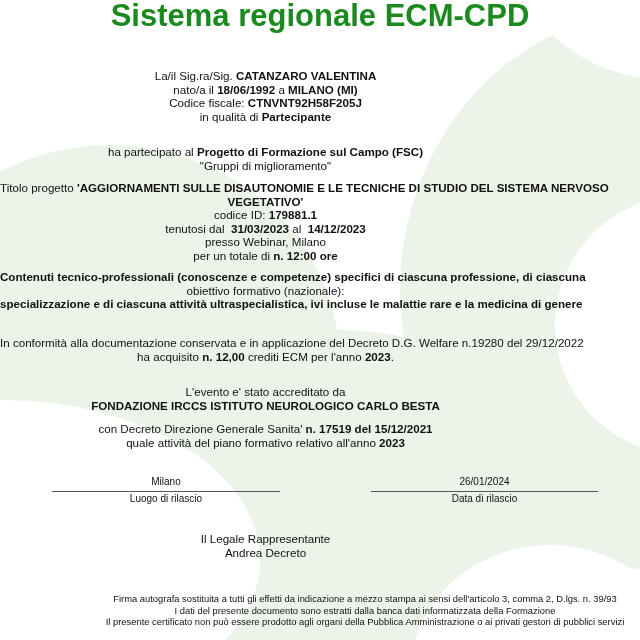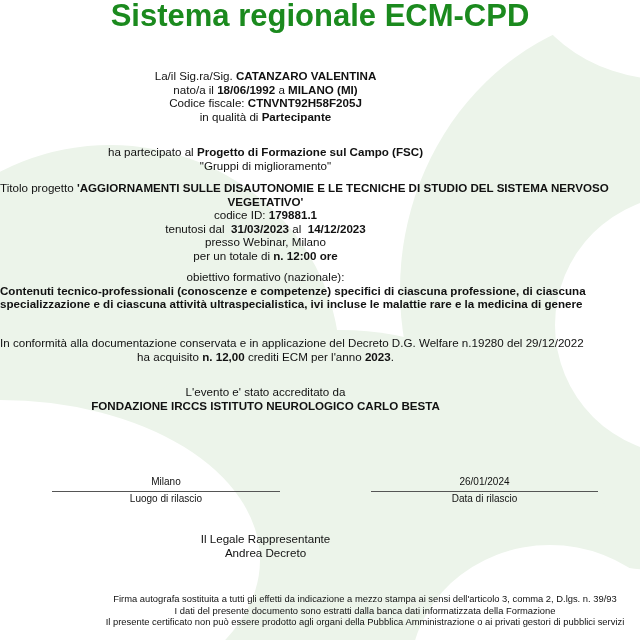--- a/index.html
+++ b/index.html
@@ -137,37 +137,45 @@
     <span class="line">
       <span style="white-space:pre;">tenutosi dal  </span><b>31/03/2023</b><span style="white-space:pre;"> al  </span><b>14/12/2023</b>
     </span>
     <span class="line">presso Webinar, Milano</span>
     <span class="line">
       <span>per un totale di </span><b>n. 12:00 ore</b>
     </span>
   </div>
 
   <div class="block" style="top:270px;">
+    <span class="line"><b>Contenuti tecnico-professionali (conoscenze e competenze) specifici di ciascuna professione, di ciascuna</b></span>
     <span class="line">obiettivo formativo (nazionale):</span>
-    <span class="line"><b>Contenuti tecnico-professionali (conoscenze e competenze) specifici di ciascuna professione, di ciascuna</b></span>
     <span class="line"><b>specializzazione e di ciascuna attività ultraspecialistica, ivi incluse le malattie rare e la medicina di genere</b></span>
   </div>
 
   <div class="block" style="top:336px;">
     <span class="line">In conformità alla documentazione conservata e in applicazione del Decreto D.G. Welfare n.19280 del 29/12/2022</span>
     <span class="line">
       <span>ha acquisito </span><b>n. 12,00</b><span> crediti ECM per l'anno </span><b>2023</b><span>.</span>
     </span>
   </div>
 
   <div class="block" style="top:385px;">
     <span class="line">L'evento e' stato accreditato da</span>
     <span class="line"><b>FONDAZIONE IRCCS ISTITUTO NEUROLOGICO CARLO BESTA</b></span>
   </div>
 
+  <div class="block" style="top:422px;">
+    <span class="line">
+      <span>con Decreto Direzione Generale Sanita' </span><b>n. 17519 del 15/12/2021</b>
+    </span>
+    <span class="line">
+      <span>quale attività del piano formativo relativo all'anno </span><b>2023</b>
+    </span>
+  </div>
 
   <div class="sig" style="left:52px; top:475px; width:228px;">
     <span class="val">Milano</span>
     <span class="rule"></span>
     <span class="lbl">Luogo di rilascio</span>
   </div>
 
   <div class="sig" style="left:371px; top:475px; width:227px;">
     <span class="val">26/01/2024</span>
     <span class="rule"></span>

